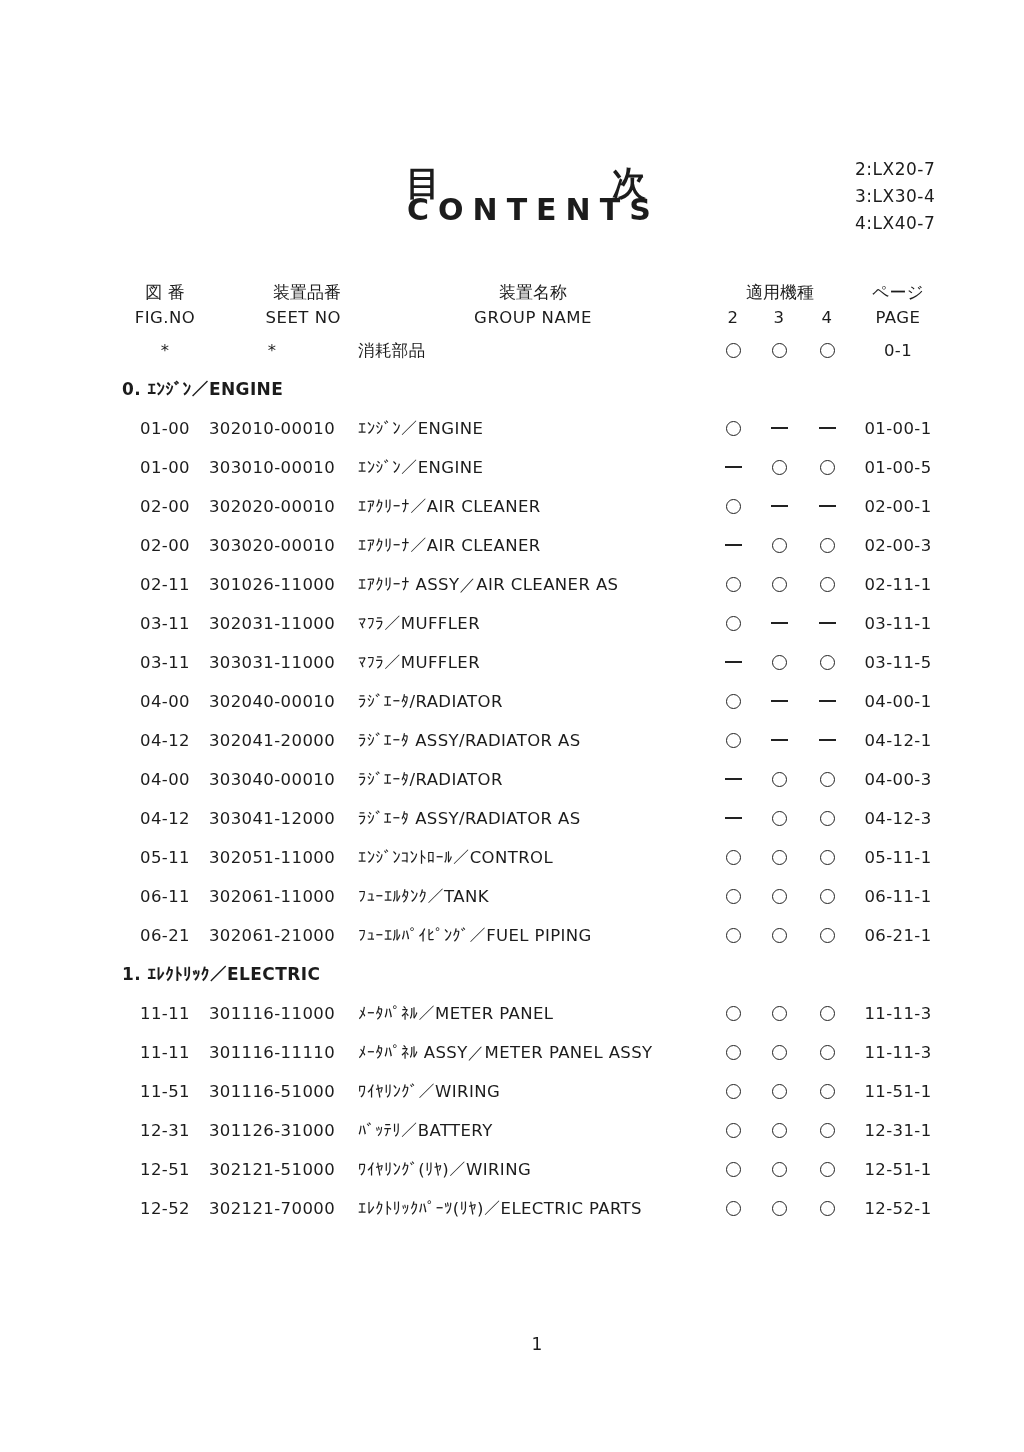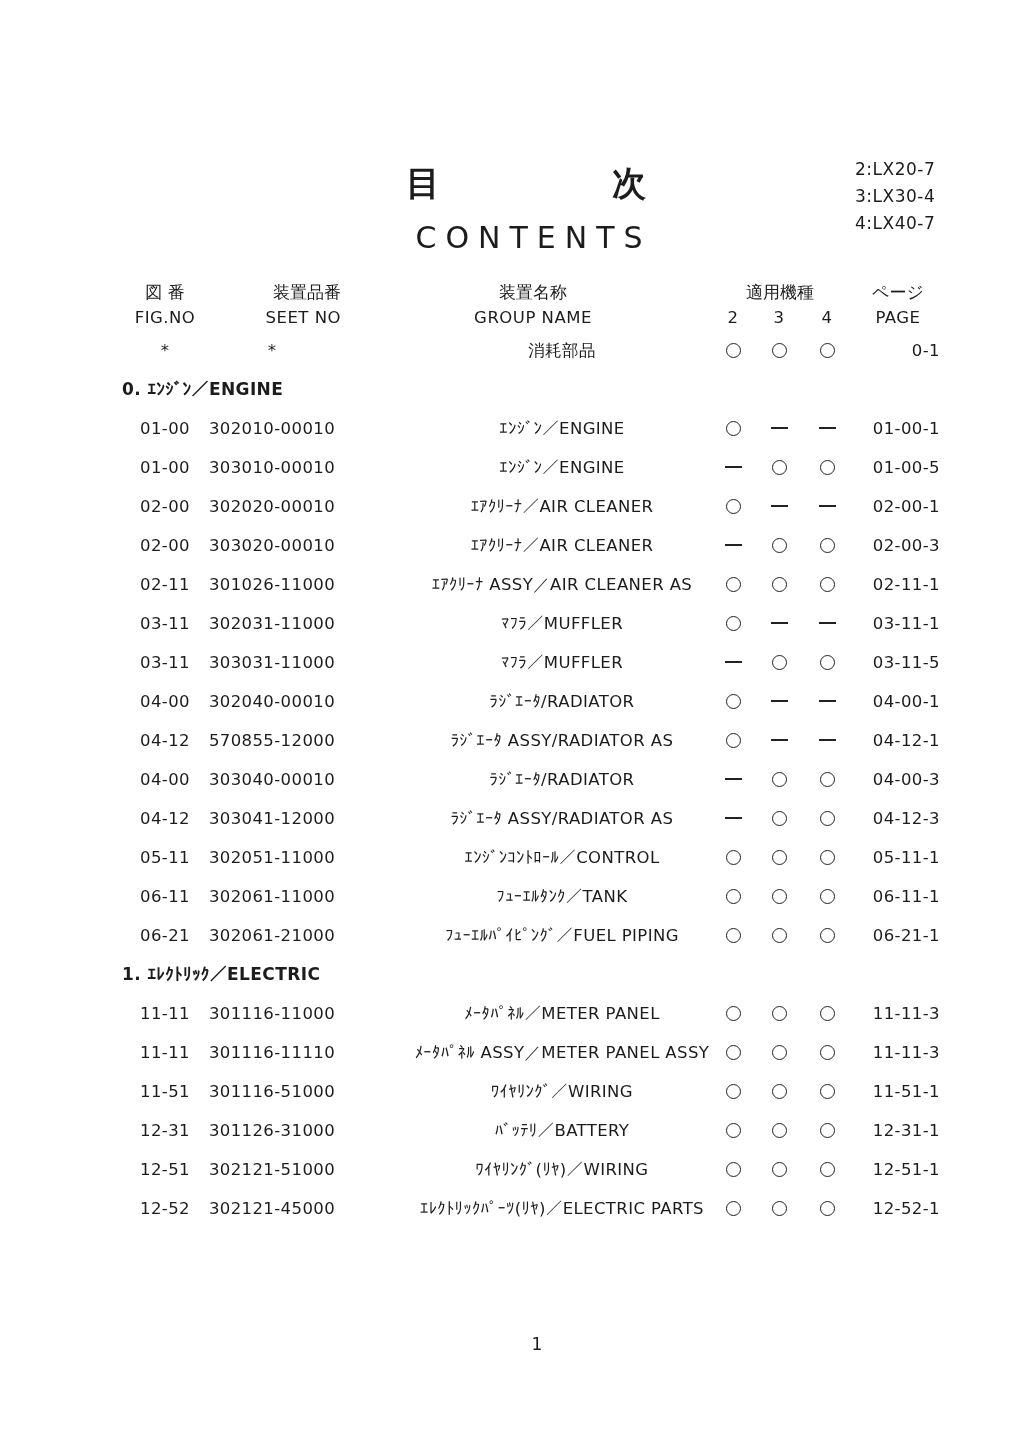--- a/index.html
+++ b/index.html
@@ -12,23 +12,24 @@
     font-family: "DejaVu Sans", "Liberation Sans", sans-serif;
     overflow: hidden;
   }
   
   .title-jp {
     position: absolute; top: 161px; left: 406px; width: 240px;
     display: flex; justify-content: space-between;
     font-size: 34px; font-weight: bold; letter-spacing: 0;
   }
   .title-en {
-    position: absolute; top: 220px; left: 398px; width: 262px;
-    text-align: center; font-size: 30px; letter-spacing: 9px; text-indent: 9px;
+    position: absolute; top: 192px; left: 398px; width: 262px;
+    font-size: 30px; letter-spacing: 9px; text-indent: 9px;
     white-space: nowrap;
+    font-weight: bold;
   }
   
   .models {
     position: absolute; top: 156px; left: 855px;
     font-size: 17px; line-height: 27px; letter-spacing: 0.5px;
   }
   
   .th { position: absolute; white-space: nowrap; text-align: center; }
   .th-jp { top: 280px; height: 24px; line-height: 24px; font-size: 17px; }
   .th-en { top: 306px; height: 24px; line-height: 24px; font-size: 16.5px; letter-spacing: 0.5px; }
@@ -42,26 +43,26 @@
   .x-m4 { left: 809px; width: 36px; }
   
   .rows { position: absolute; top: 331px; left: 0; width: 1024px; }
   .trow { position: relative; height: 39px; }
   .cell {
     position: absolute; top: 0; height: 39px; line-height: 39px;
     font-size: 16.5px; letter-spacing: 0.4px; white-space: nowrap;
   }
   .c-fig  { left: 133px; width: 64px;  text-align: center; }
   .c-seet { left: 203px; width: 138px; text-align: center; }
-  .c-name { left: 358px; width: 360px; text-align: center; margin-left: 24px; }
+  .c-name { left: 358px; width: 360px; text-align: left; }
   .c-m    { width: 36px; text-align: center; }
   .c-m2   { left: 715px; }
   .c-m3   { left: 761px; }
   .c-m4   { left: 809px; }
-  .c-page { left: 856px; width: 84px; text-align: right; }
+  .c-page { left: 856px; width: 84px; text-align: center; }
   .section-label {
     position: absolute; left: 122px; top: 0; height: 39px; line-height: 39px;
     font-size: 17px; letter-spacing: 0.4px; white-space: nowrap; font-weight: bold;
   }
   
   .ring {
     display: inline-block; width: 15px; height: 15px;
     border: 1.7px solid #222; border-radius: 50%;
     vertical-align: middle; margin-top: -3px;
     box-sizing: border-box;
@@ -188,21 +189,21 @@
         <span class="cell c-fig">04-00</span>
         <span class="cell c-seet">302040-00010</span>
         <span class="cell c-name">ﾗｼﾞｴｰﾀ/RADIATOR</span>
         <span class="cell c-page">04-00-1</span>
         <span class="cell c-m c-m2"><span class="ring"></span></span>
         <span class="cell c-m c-m3"><span class="dash"></span></span>
         <span class="cell c-m c-m4"><span class="dash"></span></span>
       </div>
       <div class="trow">
         <span class="cell c-fig">04-12</span>
-        <span class="cell c-seet">570855-12000</span>
+        <span class="cell c-seet">302041-20000</span>
         <span class="cell c-name">ﾗｼﾞｴｰﾀ ASSY/RADIATOR AS</span>
         <span class="cell c-page">04-12-1</span>
         <span class="cell c-m c-m2"><span class="ring"></span></span>
         <span class="cell c-m c-m3"><span class="dash"></span></span>
         <span class="cell c-m c-m4"><span class="dash"></span></span>
       </div>
       <div class="trow">
         <span class="cell c-fig">04-00</span>
         <span class="cell c-seet">303040-00010</span>
         <span class="cell c-name">ﾗｼﾞｴｰﾀ/RADIATOR</span>
@@ -290,21 +291,21 @@
         <span class="cell c-fig">12-51</span>
         <span class="cell c-seet">302121-51000</span>
         <span class="cell c-name">ﾜｲﾔﾘﾝｸﾞ(ﾘﾔ)／WIRING</span>
         <span class="cell c-page">12-51-1</span>
         <span class="cell c-m c-m2"><span class="ring"></span></span>
         <span class="cell c-m c-m3"><span class="ring"></span></span>
         <span class="cell c-m c-m4"><span class="ring"></span></span>
       </div>
       <div class="trow">
         <span class="cell c-fig">12-52</span>
-        <span class="cell c-seet">302121-45000</span>
+        <span class="cell c-seet">302121-70000</span>
         <span class="cell c-name">ｴﾚｸﾄﾘｯｸﾊﾟｰﾂ(ﾘﾔ)／ELECTRIC PARTS</span>
         <span class="cell c-page">12-52-1</span>
         <span class="cell c-m c-m2"><span class="ring"></span></span>
         <span class="cell c-m c-m3"><span class="ring"></span></span>
         <span class="cell c-m c-m4"><span class="ring"></span></span>
       </div>
     </div>
 
   <div class="page-num">1</div>
 

